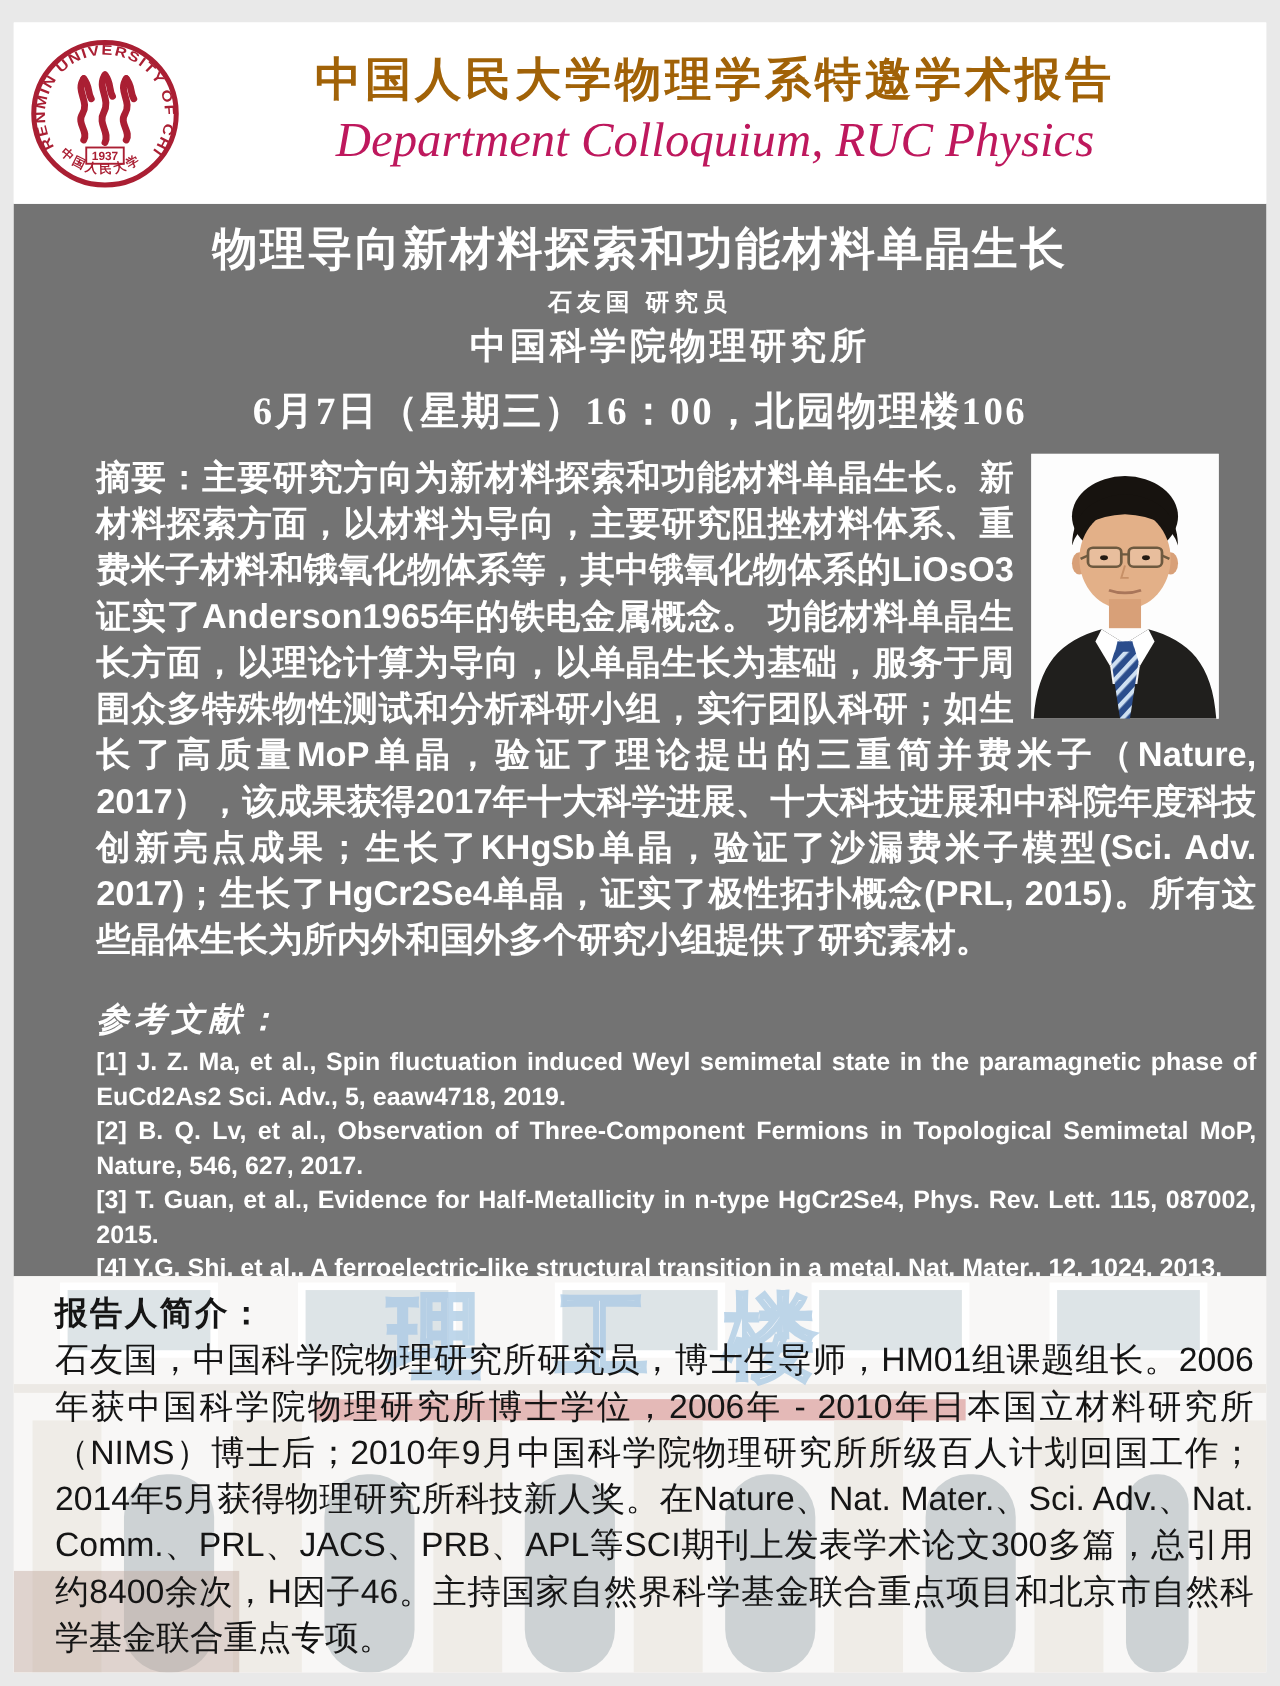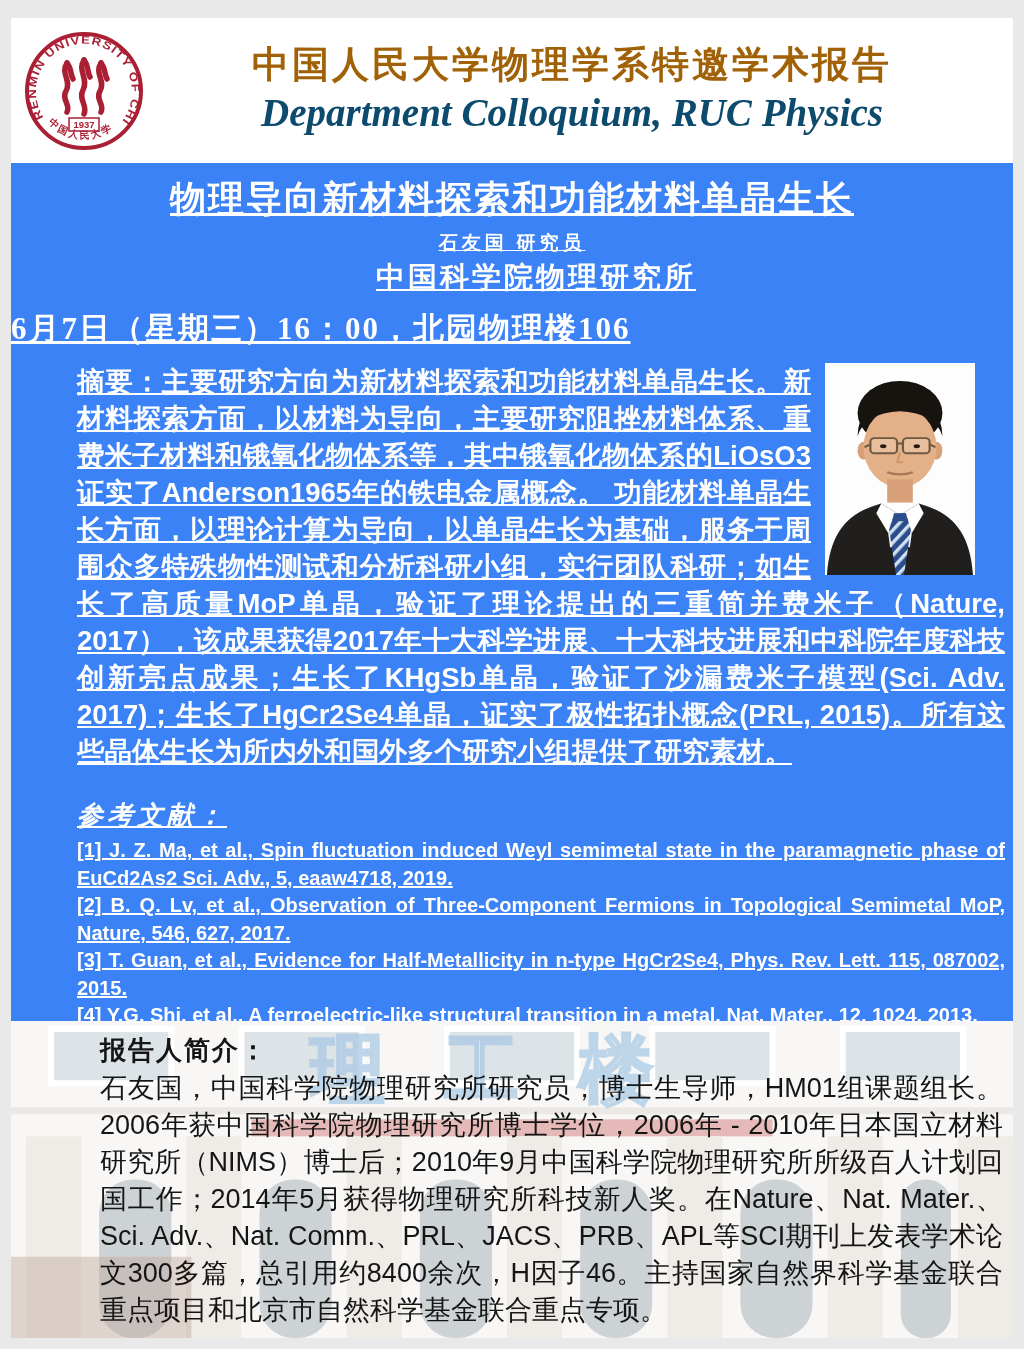--- a/index.html
+++ b/index.html
@@ -23,44 +23,44 @@
     position:absolute;left:140px;right:20px;top:0;height:100%;
     display:flex;flex-direction:column;justify-content:center;align-items:center;
   }
   .header-title-cn{
     font-family:"Liberation Serif","DejaVu Serif",serif;
     font-weight:700;font-size:37px;color:#a16207;letter-spacing:3px;line-height:1.25;
     white-space:nowrap;
   }
   .header-title-en{
     font-family:"Liberation Serif","DejaVu Serif",serif;
-    font-weight:700;font-style:italic;font-size:39px;color:#0c4a6e;line-height:1.3;
+    font-weight:400;font-style:italic;font-size:39px;color:#be185d;line-height:1.3;
     white-space:nowrap;
   }
   
   .blue{
-    flex:0 0 858px;background:#3b82f6;color:#fff;overflow:hidden;text-decoration:underline;
+    flex:0 0 858px;background:#737373;color:#fff;overflow:hidden;
   }
   .talk-title{
     margin-top:13px;text-align:center;
     font-weight:700;font-size:36px;letter-spacing:2px;line-height:1.3;
     white-space:nowrap;
   }
   .speaker-line{
     margin-top:8px;text-align:center;
     font-family:"Liberation Serif","DejaVu Serif",serif;
     font-size:19px;font-weight:600;letter-spacing:4px;line-height:1.3;
   }
   .affiliation-line{
     margin-top:4px;text-align:center;
     font-family:"Liberation Serif","DejaVu Serif",serif;
     font-size:29px;font-weight:600;letter-spacing:3px;line-height:1.3;padding-left:48px;
   }
   .datetime-line{
-    margin-top:12px;
+    margin-top:12px;text-align:center;
     font-family:"Liberation Serif","DejaVu Serif",serif;
     font-size:31px;font-weight:700;letter-spacing:2px;line-height:1.3;
   }
   .abstract{
     margin:14px 8px 0 66px;
     font-size:27.5px;line-height:37px;font-weight:600;
     text-align:justify;color:#fff;
   }
   .abstract .label{font-weight:700;margin-top:36px;}
   .portrait-wrap{
@@ -76,21 +76,21 @@
   .refs{
     margin:4px 8px 0 66px;padding:0;list-style:none;
     font-size:20px;line-height:27.5px;font-weight:600;text-align:justify;
   }
   
   .bio{
     position:relative;flex:1 1 auto;overflow:hidden;background:#f1efec;color:#151515;
   }
   .bio-bg{position:absolute;inset:0;width:100%;height:100%;}
   .bio-content{
-    position:relative;padding:12px 10px 0 73px;margin-left:16px;
+    position:relative;padding:12px 10px 0 33px;
   }
   .bio-label{
     font-family:"Liberation Serif","DejaVu Serif",serif;
     font-weight:700;font-size:26px;letter-spacing:2px;line-height:1.35;
   }
   .bio-text{
     margin-top:2px;font-size:27px;line-height:37px;text-align:justify;
   }
 </style>
 </head>

